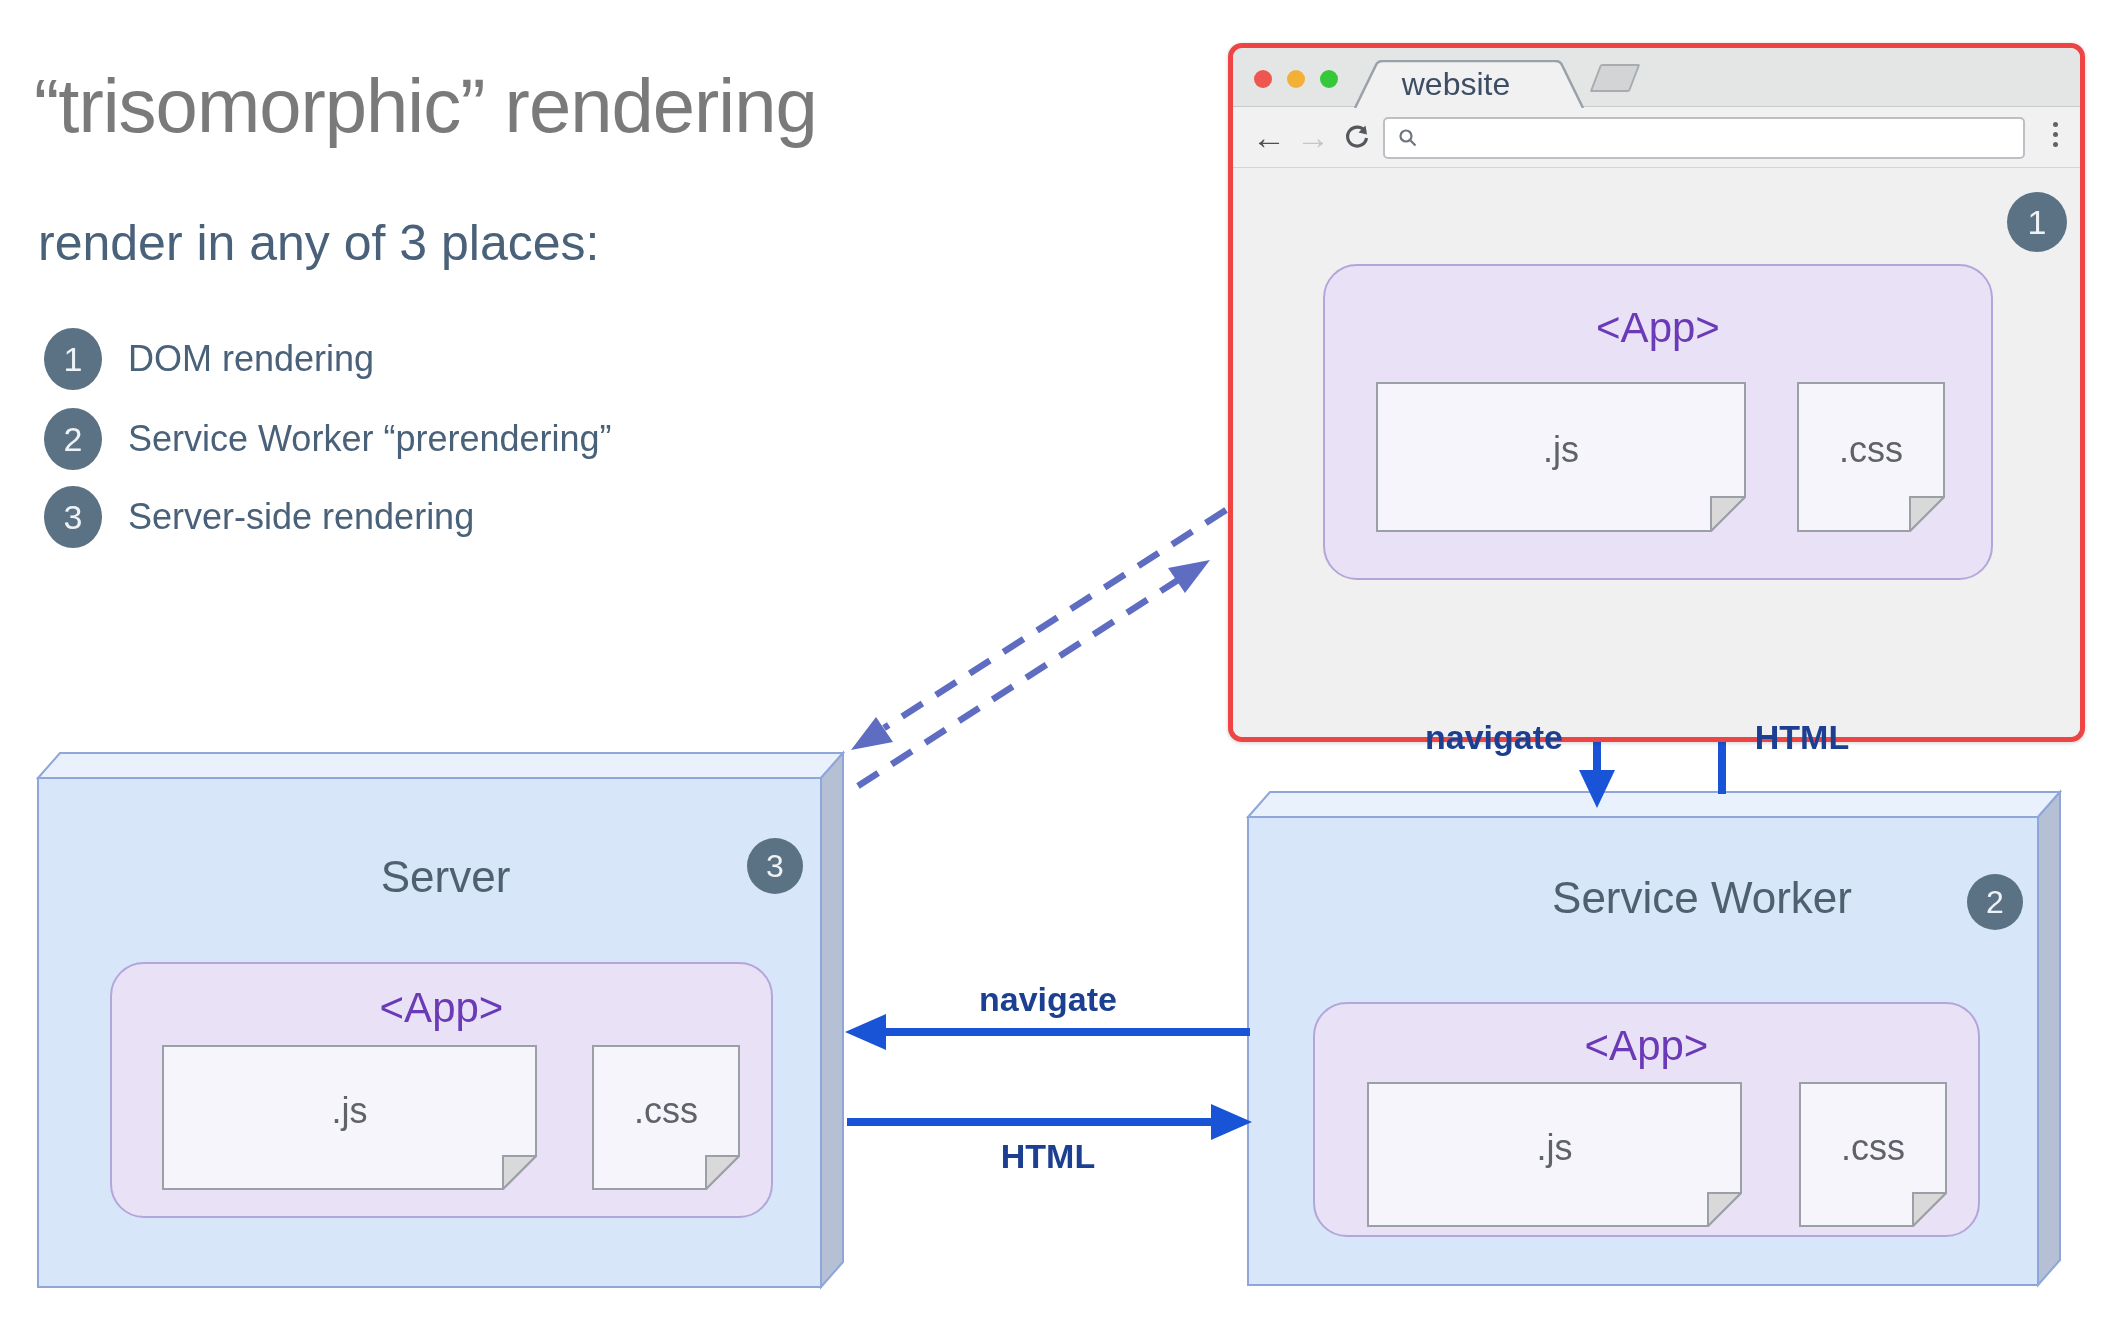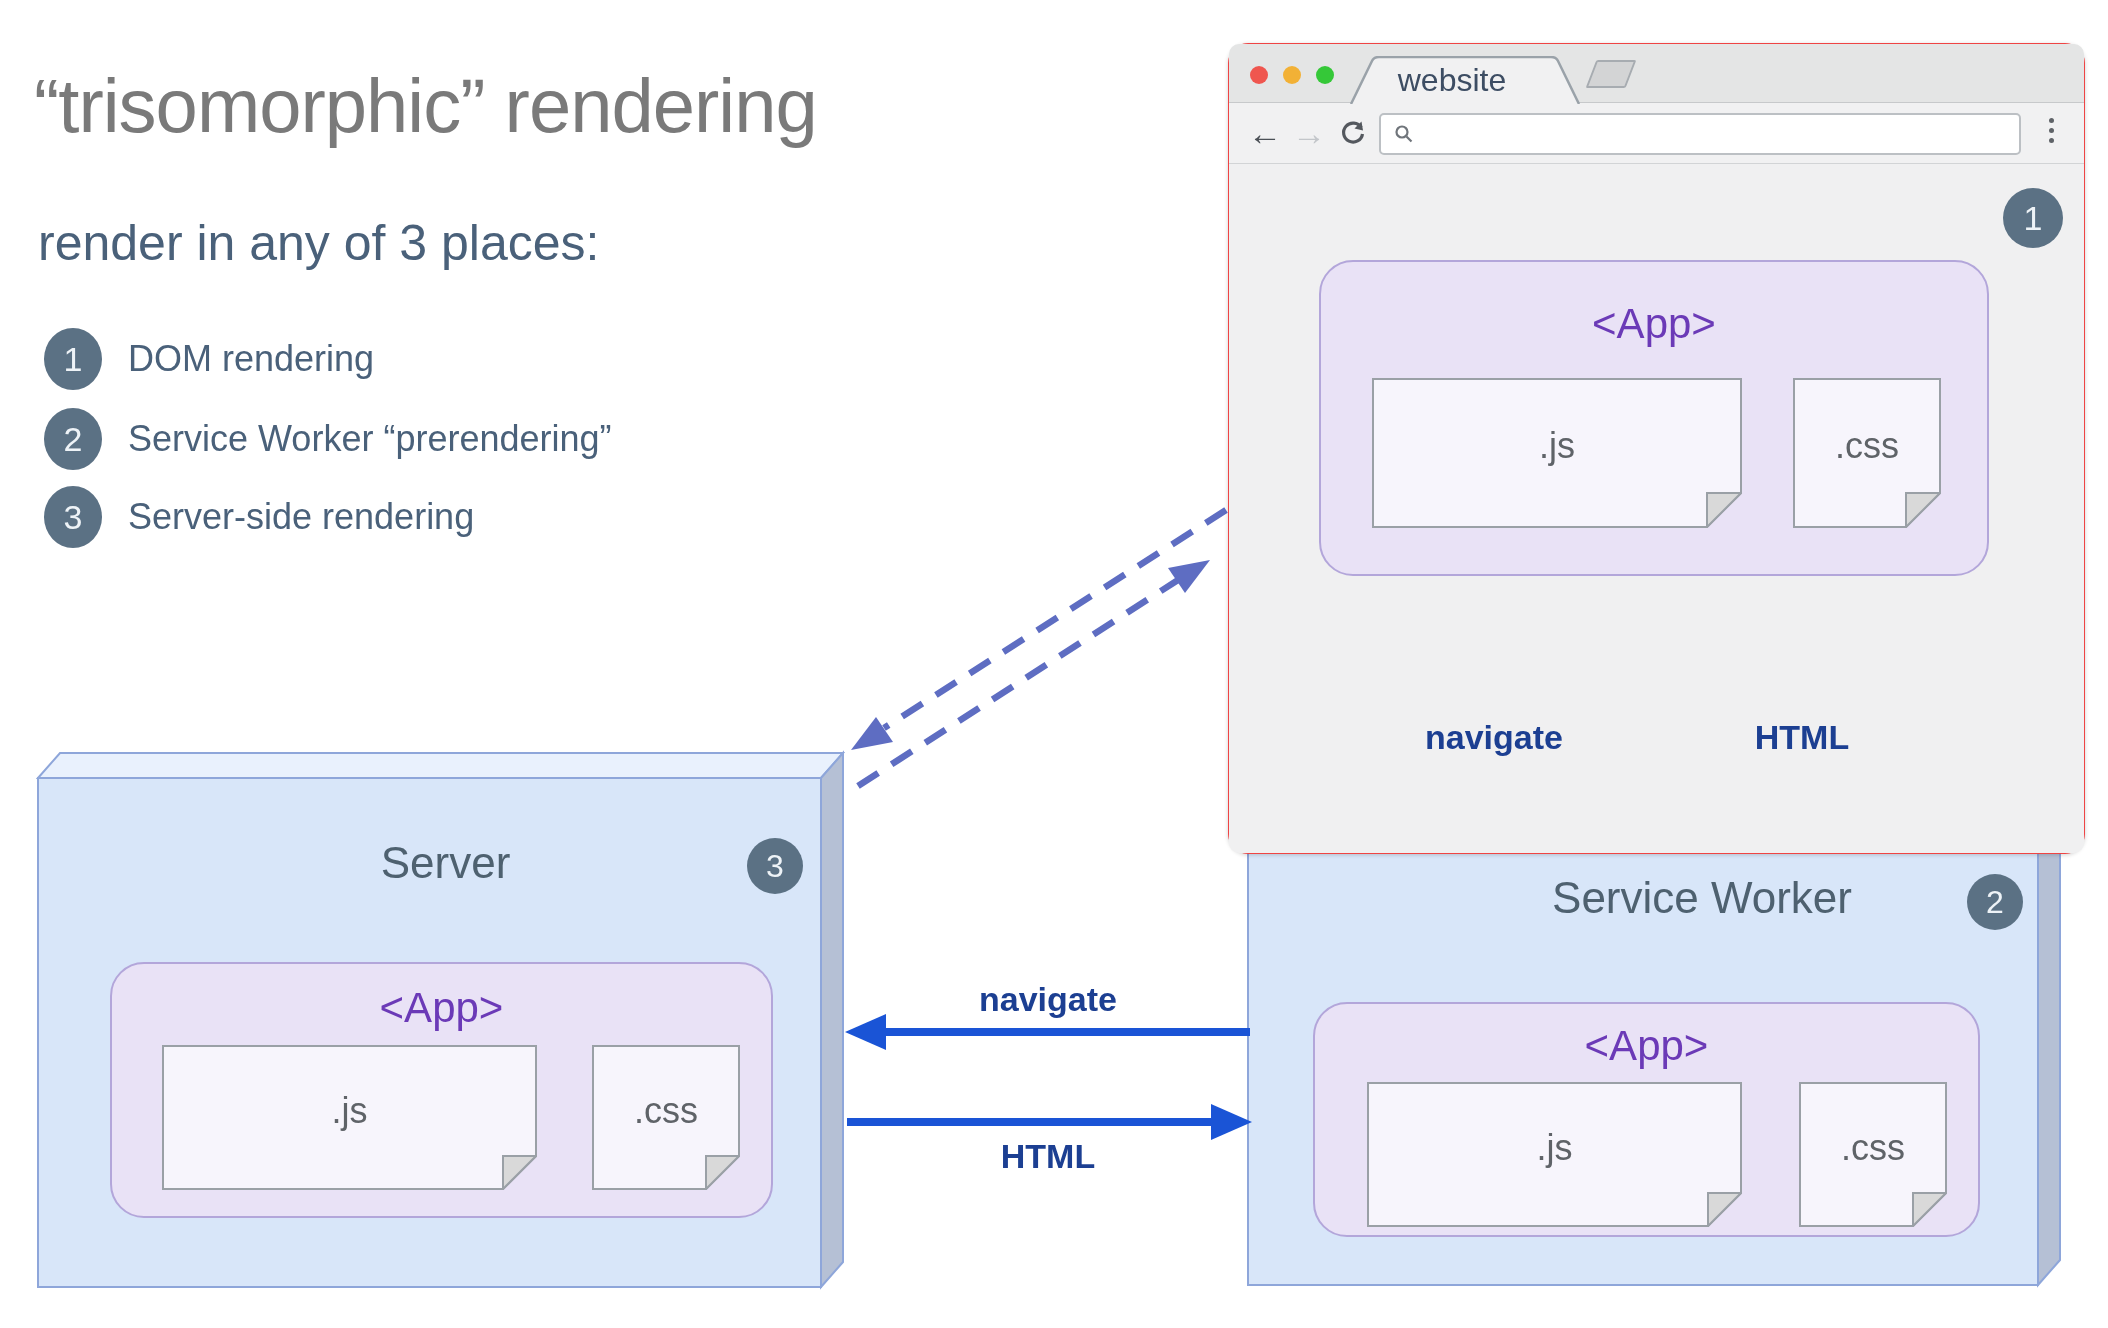--- a/index.html
+++ b/index.html
@@ -22,22 +22,22 @@
   .ltext { font-size:36px; color:#4a617a; white-space:nowrap; }
 
   
   .nbadge {
     position:absolute; border-radius:50%; background:#5b7184; color:#eef3f7;
     display:flex; align-items:center; justify-content:center; z-index:4;
   }
 
   
   .window {
-    left:1228px; top:43px; width:857px; height:811px; z-index:2;
-    background:#f0f0f1; border:1px solid #ef4444; border-radius:20px;
+    left:1228px; top:43px; width:857px; height:699px; z-index:2;
+    background:#f0f0f1; border:5px solid #ef4444; border-radius:14px;
     box-shadow:0 1px 4px rgba(0,0,0,.18);
   }
   .tabbar { position:absolute; left:0; top:0; right:0; height:59px; background:#e4e5e5;
     border-bottom:1px solid #c7c9cb; border-radius:10px 10px 0 0; }
   .tl { position:absolute; top:22px; width:18px; height:18px; border-radius:50%; }
   .tab-svg { position:absolute; left:120px; top:12px; z-index:3; }
   .tab-label { position:absolute; left:120px; top:18px; width:232px; text-align:center;
     font-size:32px; color:#3d4d63; z-index:4; padding-right:26px; }
   .newtab { position:absolute; left:362px; top:16px; width:40px; height:28px;
     background:#d3d4d5; border:2px solid #a7acb1; border-radius:2px; transform:skewX(-21deg); }
@@ -187,21 +187,21 @@
         <svg width="148" height="150" viewBox="0 0 148 150">
           <polygon points="1,1 147,1 147,115 113,149 1,149" fill="#f7f5fc" stroke="#9aa0a6" stroke-width="2"></polygon>
           <polygon points="113,149 147,115 113,115" fill="#d9d9d9" stroke="#9aa0a6" stroke-width="2"></polygon>
         </svg>
         <div class="file-label">.css</div>
       </div>
     </div>
   </div>
 
   <div class="abs slab-content" style="left:38px; top:778px; width:783px; height:509px;">
-    <div class="slab-title" style="top:60px; padding-left:32px;">Server</div>
+    <div class="slab-title" style="top:74px; padding-left:32px;">Server</div>
     <div class="nbadge" style="left:709px; top:60px; width:56px; height:56px; font-size:32px;">3</div>
     <div class="appbox" style="left:72px; top:184px; width:663px; height:256px;">
       <div class="applabel" style="top:20px;">&lt;App&gt;</div>
       <div class="file" style="left:50px; top:81px; width:375px; height:145px;">
         <svg width="375" height="145" viewBox="0 0 375 145">
           <polygon points="1,1 374,1 374,111 341,144 1,144" fill="#f7f5fc" stroke="#9aa0a6" stroke-width="2"></polygon>
           <polygon points="341,144 374,111 341,111" fill="#d9d9d9" stroke="#9aa0a6" stroke-width="2"></polygon>
         </svg>
         <div class="file-label">.js</div>
       </div>

